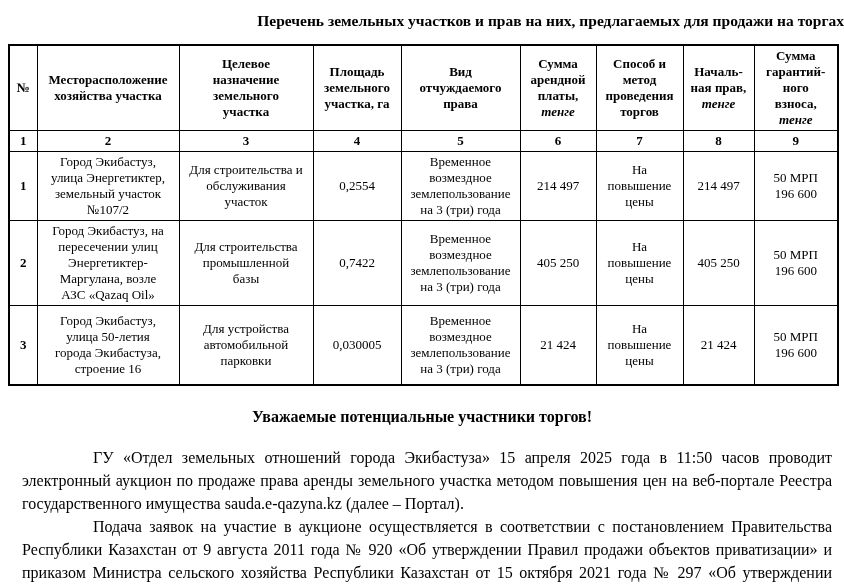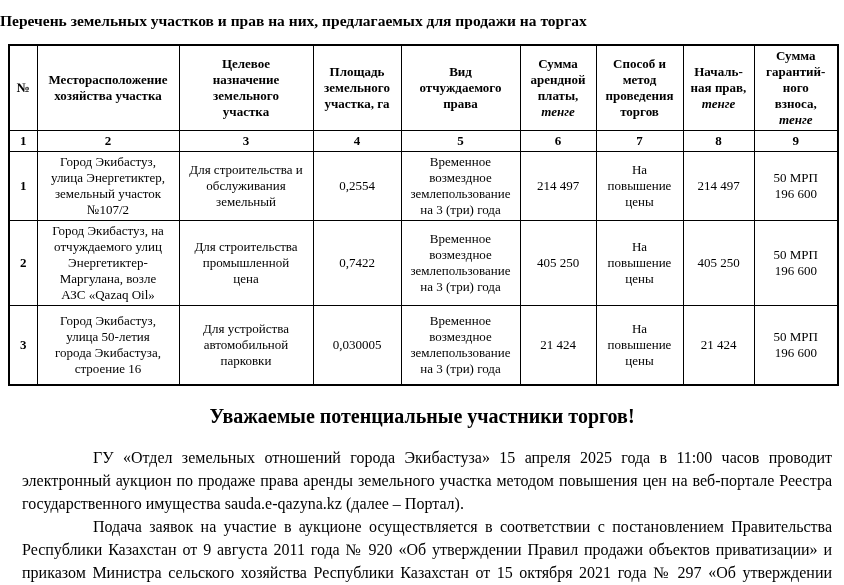--- a/index.html
+++ b/index.html
@@ -7,21 +7,21 @@
   body {
     width: 844px;
     height: 585px;
     overflow: hidden;
     font-family: "Liberation Serif", "DejaVu Serif", serif;
     color: #000000;
     background: #ffffff;
   }
   .doc-title {
     margin-top: 12px;
-    text-align: left;
+    text-align: right;
     font-weight: bold;
     font-size: 15.5px;
     line-height: 18px;
   }
   table.land-table {
     margin: 14px 0 0 8px;
     width: 829px;
     border-collapse: collapse;
     table-layout: fixed;
     border: 2px solid #000;
@@ -41,21 +41,21 @@
   tr.nums td { font-weight: bold; }
   tr.row-1 { height: 68px; }
   tr.row-2 { height: 83px; }
   tr.row-3 { height: 79px; }
   .ml { white-space: pre-line; }
   .unit { font-style: italic; display: block; }
   .section-heading {
     margin-top: 21px;
     text-align: center;
     font-weight: bold;
-    font-size: 20px;
+    font-size: 16px;
     line-height: 19px;
   }
   .body-text {
     margin: 20px 12px 0 22px;
     font-size: 16px;
     line-height: 23px;
     text-align: justify;
   }
   .body-text p { text-indent: 71px; }
 </style>
@@ -117,44 +117,44 @@
     <td>9</td>
   </tr>
   <tr class="row-1">
     <td><b>1</b></td>
     <td><span class="ml">Город Экибастуз,
 улица Энергетиктер,
 земельный участок
 №107/2</span></td>
     <td><span class="ml">Для строительства и
 обслуживания
-земельный</span></td>
+участок</span></td>
     <td>0,2554</td>
     <td><span class="ml">Временное
 возмездное
 землепользование
 на 3 (три) года</span></td>
     <td>214 497</td>
     <td><span class="ml">На
 повышение
 цены</span></td>
     <td>214 497</td>
     <td><span class="ml">50 МРП
 196 600</span></td>
   </tr>
   <tr class="row-2">
     <td><b>2</b></td>
     <td><span class="ml">Город Экибастуз, на
-отчуждаемого улиц
+пересечении улиц
 Энергетиктер-
 Маргулана, возле
 АЗС «Qazaq Oil»</span></td>
     <td><span class="ml">Для строительства
 промышленной
-цена</span></td>
+базы</span></td>
     <td>0,7422</td>
     <td><span class="ml">Временное
 возмездное
 землепользование
 на 3 (три) года</span></td>
     <td>405 250</td>
     <td><span class="ml">На
 повышение
 цены</span></td>
     <td>405 250</td>
@@ -182,15 +182,15 @@
     <td>21 424</td>
     <td><span class="ml">50 МРП
 196 600</span></td>
   </tr>
 </tbody>
   </table>
 
 <div class="section-heading">Уважаемые потенциальные участники торгов!</div>
 
 <div class="body-text">
-  <p>ГУ «Отдел земельных отношений города Экибастуза» 15 апреля 2025 года в 11:00 часов проводит электронный аукцион по продаже права аренды земельного участка методом повышения цен на веб-портале Реестра государственного имущества sauda.e-qazyna.kz (далее – Портал).</p>
+  <p>ГУ «Отдел земельных отношений города Экибастуза» 15 апреля 2025 года в 11:50 часов проводит электронный аукцион по продаже права аренды земельного участка методом повышения цен на веб-портале Реестра государственного имущества sauda.e-qazyna.kz (далее – Портал).</p>
   <p>Подача заявок на участие в аукционе осуществляется в соответствии с постановлением Правительства Республики Казахстан от 9 августа 2011 года № 920 «Об утверждении Правил продажи объектов приватизации» и приказом Министра сельского хозяйства Республики Казахстан от 15 октября 2021 года № 297 «Об утверждении Правил организации и проведения торгов (конкурсов, аукционов) по продаже</p>
 </div>
 
 </body></html>

